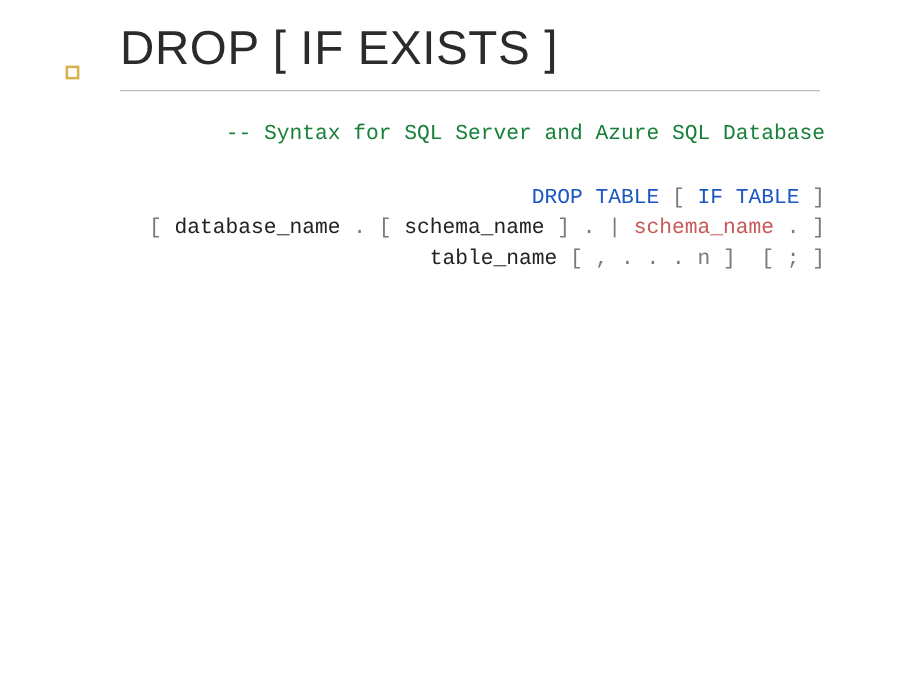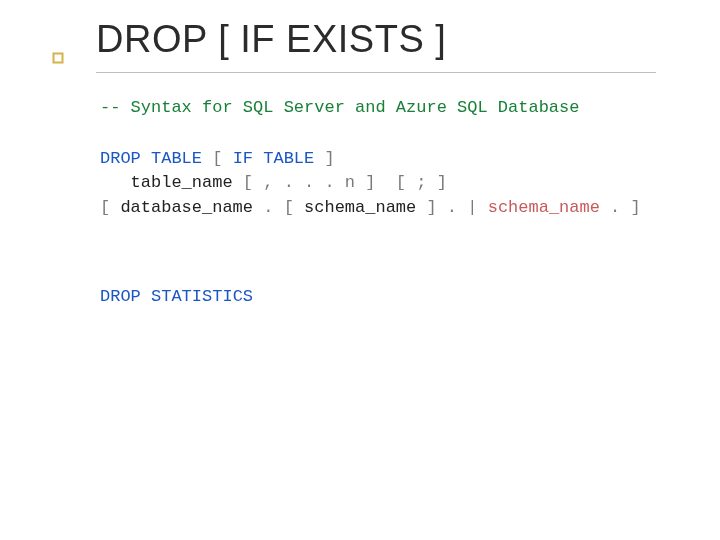--- a/index.html
+++ b/index.html
@@ -51,20 +51,21 @@
     left: 100px;
     top: 96px;
     width: 560px;
     font-family: Consolas, "Courier New", monospace;
     font-size: 17px;
     line-height: 1.45;
     color: #222;
   }
   .code-line {
     white-space: pre;
+    text-align: right;
   }
   .comment { color: #188038; }
   .kw      { color: #1a56c4; }
   .gray    { color: #7a7a7a; }
   .ident   { color: #222; }
   .salmon  { color: #c85a5a; }
   .gap     { height: 26px; }
   .big-gap { height: 64px; }
 </style>
 </head>
@@ -82,23 +83,22 @@
   <div class="underline"></div>
 
   <div class="body">
 
     <div class="code-line"><span class="comment">-- Syntax for SQL Server and Azure SQL Database</span></div>
 
     <div class="gap"></div>
 
     <div class="code-line"><span class="kw">DROP</span> <span class="kw">TABLE</span><span class="gray"> [ </span><span class="kw">IF</span> <span class="kw">TABLE</span><span class="gray"> ]</span></div>
 
+    <div class="code-line"><span class="gray">[ </span><span class="ident">database_name</span><span class="gray"> . [ </span><span class="ident">schema_name</span><span class="gray"> ] . | </span><span class="salmon">schema_name</span><span class="gray"> . ]</span></div>
+
     <div class="code-line"><span>   </span><span class="ident">table_name</span><span class="gray"> [ , . . . n ]  [ ; ]</span></div>
-
-    <div class="code-line"><span class="gray">[ </span><span class="ident">database_name</span><span class="gray"> . [ </span><span class="ident">schema_name</span><span class="gray"> ] . | </span><span class="salmon">schema_name</span><span class="gray"> . ]</span></div>
 
     <div class="big-gap"></div>
 
-    <div class="code-line"><span class="kw">DROP</span> <span class="kw">STATISTICS</span></div>
 
 
   </div>
 </div>
 
 </body></html>

